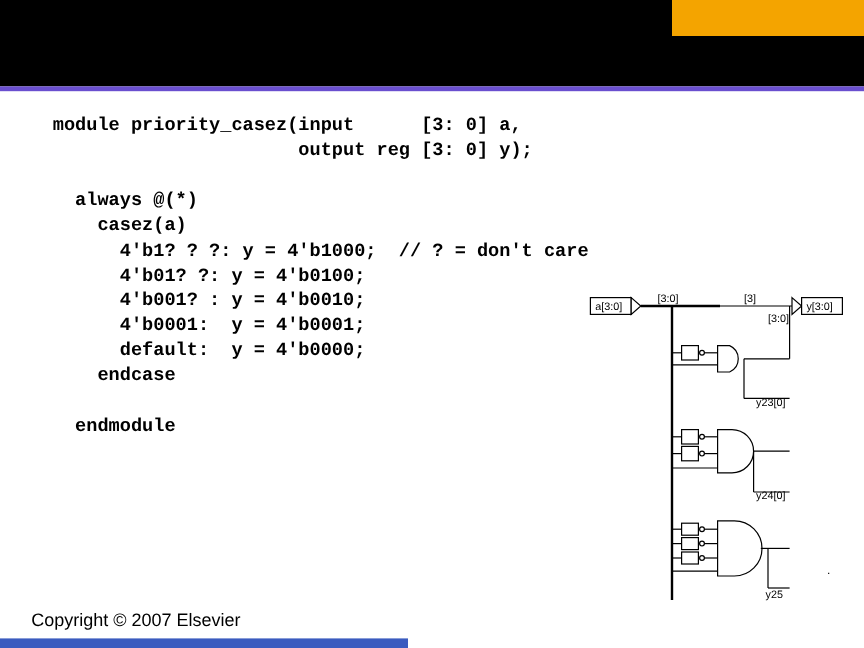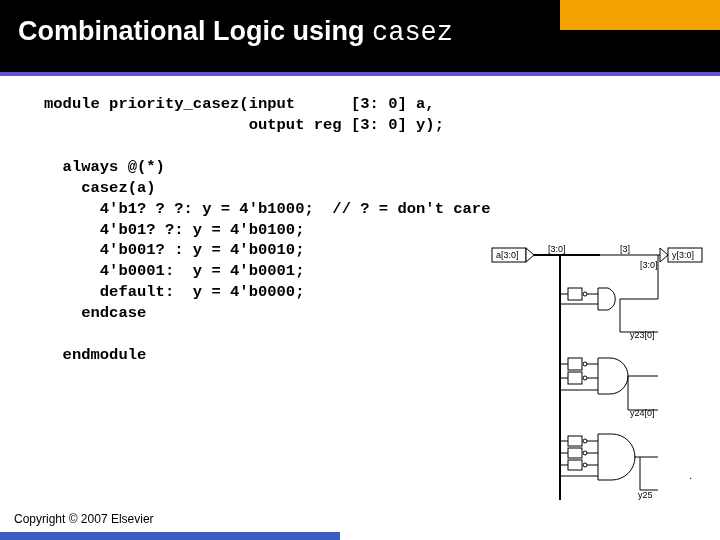--- a/index.html
+++ b/index.html
@@ -52,23 +52,23 @@
     top: 94px;
     font-family: "Courier New", monospace;
     font-size: 15.5px;
     line-height: 1.35;
     white-space: pre;
     color: #000;
     font-weight: bold;
   }
   .copyright {
     position: absolute;
-    left: 14px;
+    left: 26px;
     bottom: 14px;
-    font-size: 12px;
+    font-size: 15px;
     color: #000;
   }
   .blue-bar {
     position: absolute;
     left: 0;
     bottom: 0;
     width: 340px;
     height: 8px;
     background: #3a5bbf;
   }
@@ -90,23 +90,20 @@
     top: 470px;
     font-size: 10px;
     color: #000;
   }
 </style>
 </head>
 <body>
 
 <div class="header-bar">
   <div class="orange-box"></div>
-  <div class="title">
-    <span>Combinational Logic using </span><span class="mono">casez</span>
-  </div>
 </div>
 <div class="purple-strip"></div>
 
 <div class="code-area">module priority_casez(input      [3: 0] a,
                       output reg [3: 0] y);
 
   always @(*)
     casez(a)
       4'b1? ? ?: y = 4'b1000;  // ? = don't care
       4'b01? ?: y = 4'b0100;

